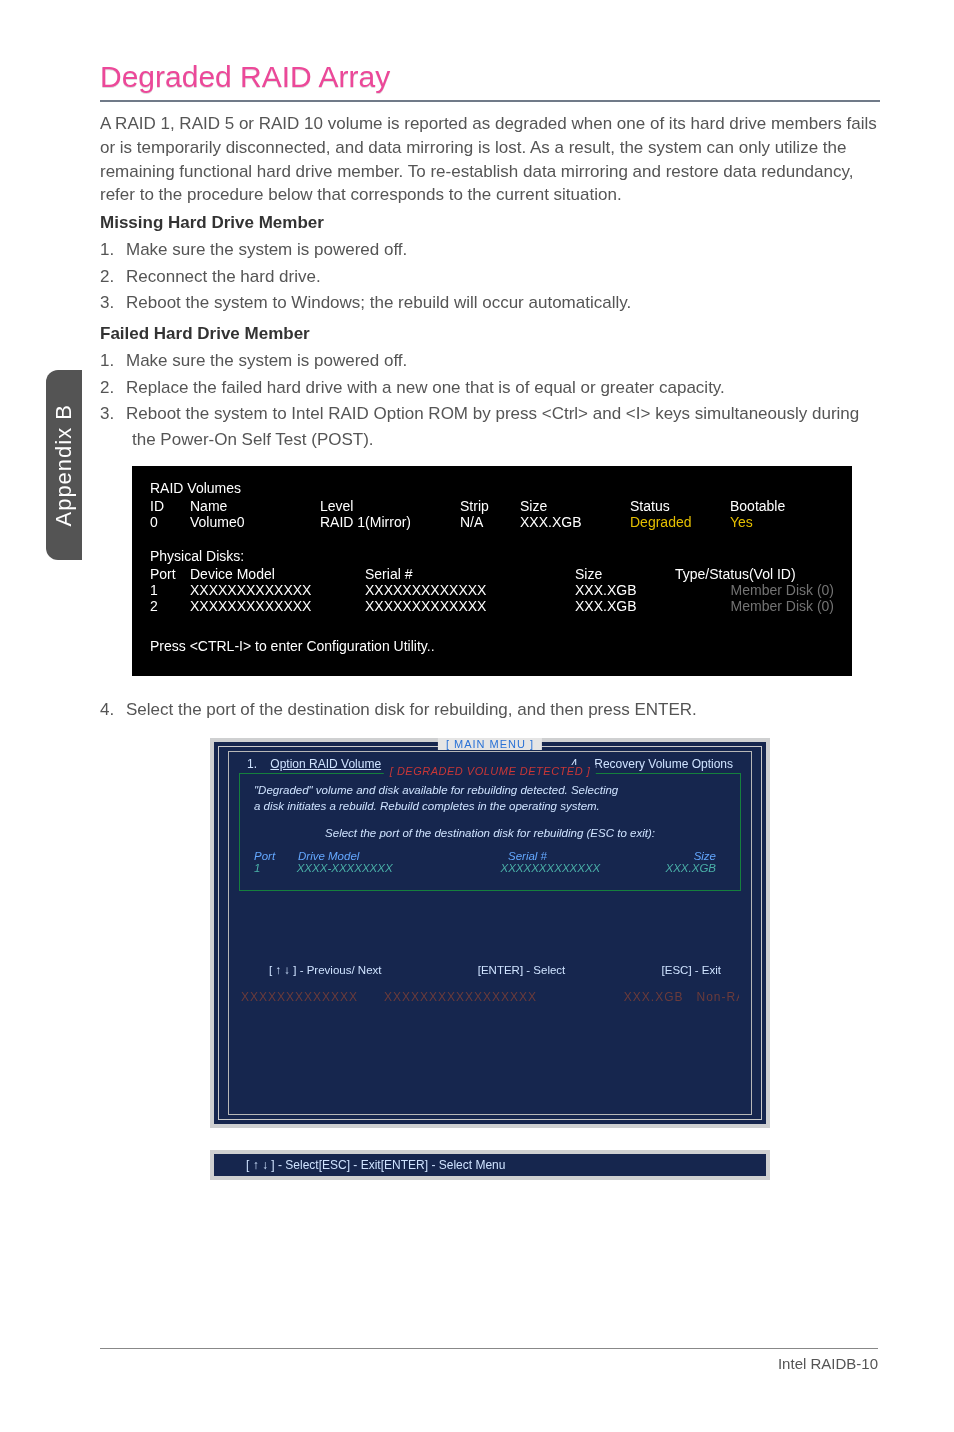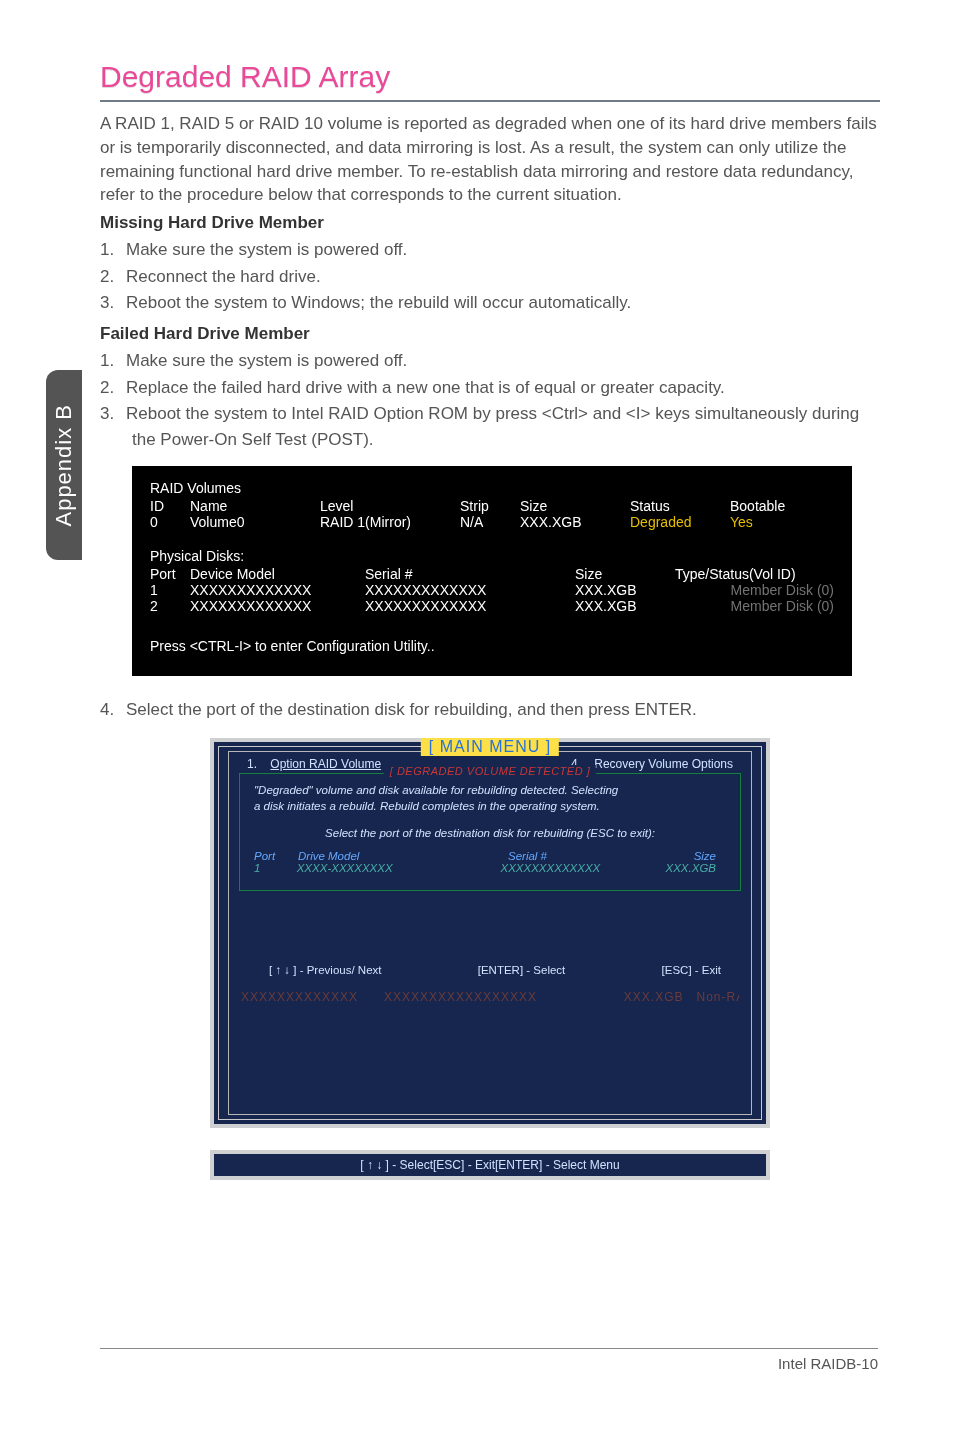--- a/index.html
+++ b/index.html
@@ -129,23 +129,23 @@
   .bios-inner {
     border: 1px solid #cacaca;
     height: 100%;
     position: relative;
   }
   .bios-titlebar {
     position: absolute;
     top: -9px;
     left: 50%;
     transform: translateX(-50%);
-    background: #fde047;
+    background: #e5e5e5;
     padding: 0 8px;
-    font-size: 16px;
+    font-size: 11px;
     color: #2a72d6;
     letter-spacing: 1px;
   }
   .menu-row {
     display: flex;
     justify-content: space-between;
     padding: 10px 28px 2px 28px;
     color: #cfe3ff;
     font-size: 12px;
   }
@@ -224,21 +224,21 @@
   .bottom-bar {
     margin-top: 22px;
     border: 4px solid #cfd0d1;
     background: #16264e;
     height: 30px;
     display: flex;
     align-items: center;
     padding: 0 32px;
     font-size: 12px;
     color: #cfe3ff;
-    justify-content: center;
+    justify-content: flex-start;
     width: 560px;
   }
 
   .page-footer {
     position: absolute;
     bottom: 60px;
     left: 100px;
     right: 76px;
     border-top: 1px solid #888;
     padding-top: 6px;

